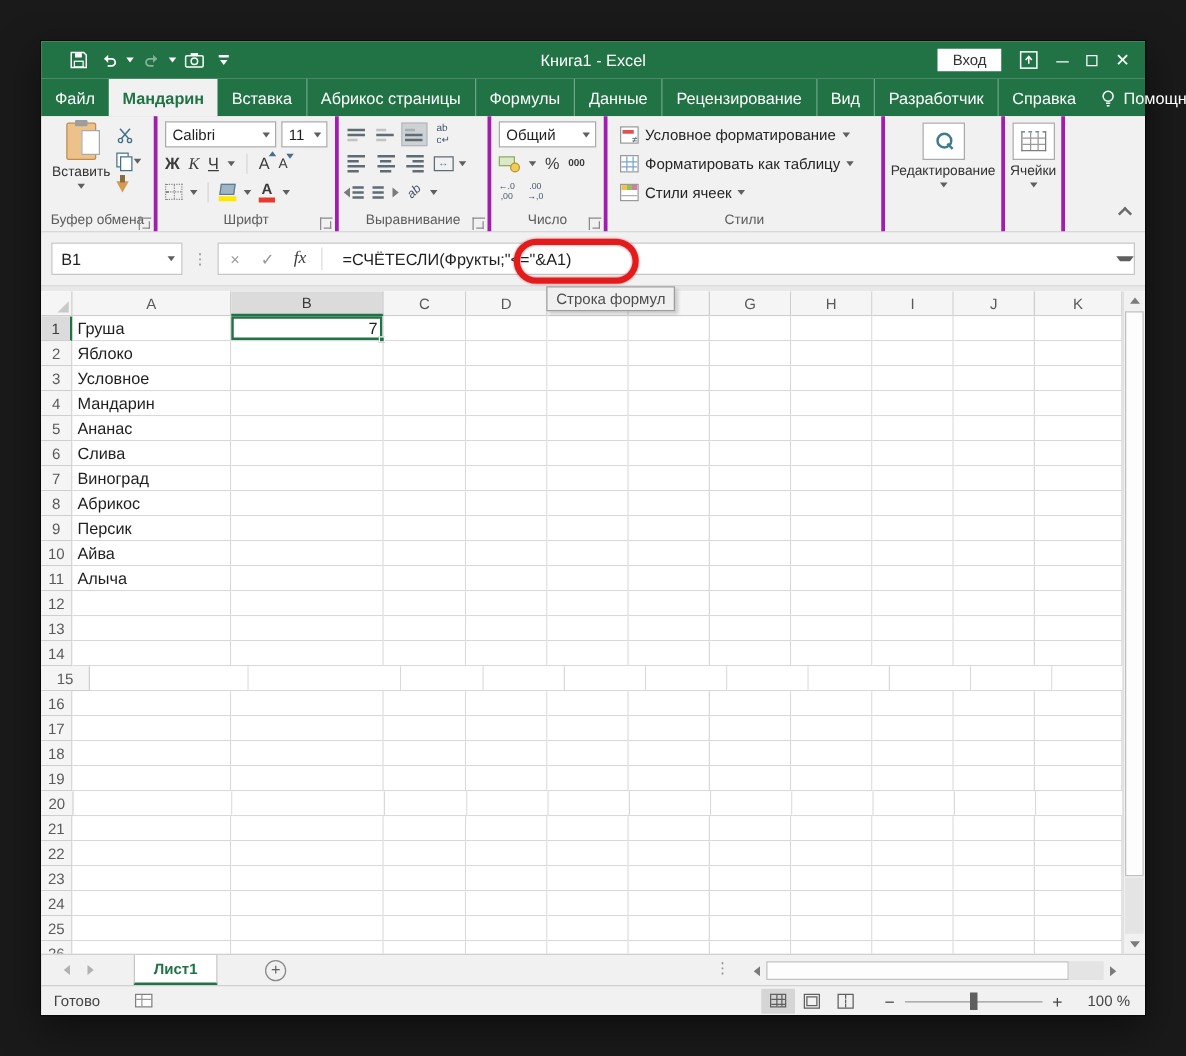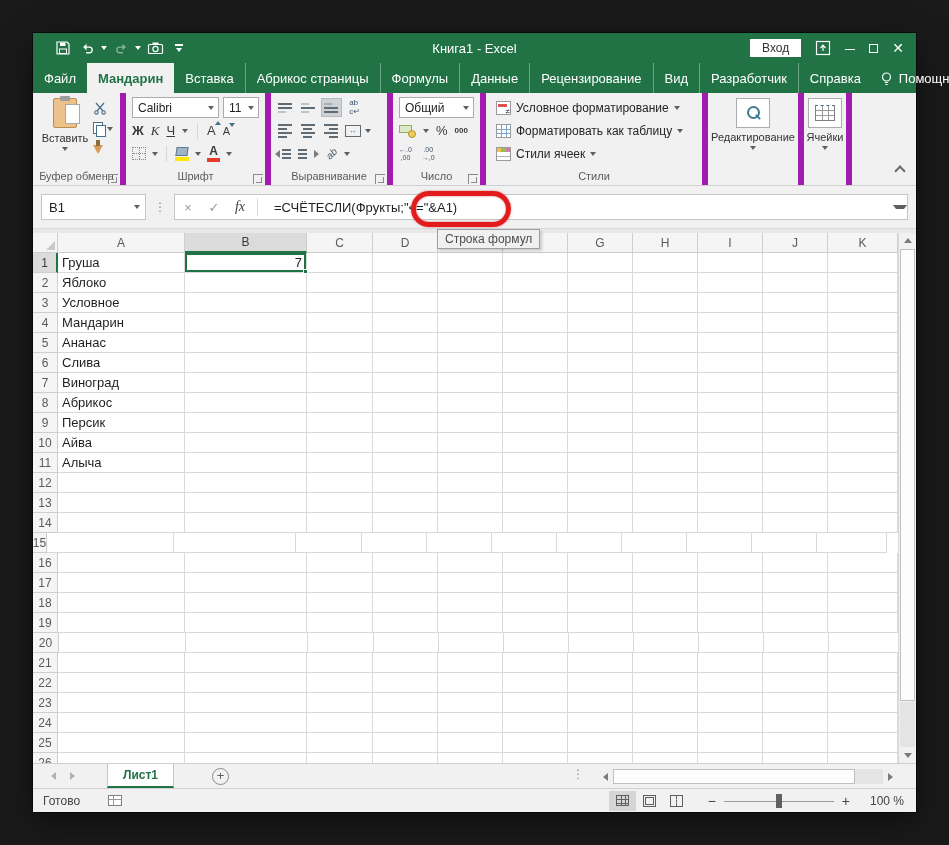--- a/index.html
+++ b/index.html
@@ -28,21 +28,21 @@
   
   .tabrow { height: 30px; background: #217346; display: flex; align-items: stretch; color: #fff; font-size: 13px; flex: none; }
   .rtab { display: flex; align-items: center; padding: 0 11px; cursor: default; white-space: nowrap; }
   .rtab.sep { border-left: 1px solid rgba(255,255,255,.35); }
   .rtab.active { background: #f1f1f1; color: #217346; font-weight: bold; }
   .tab-help { margin-left: auto; display: flex; align-items: center; gap: 6px; padding-right: 14px; }
   .tab-help .item { display: flex; align-items: center; gap: 6px; padding: 0 8px; }
 
   
   .ribbon { height: 93px; background: #f1f1f1; border-bottom: 1px solid #d0d0d0; display: flex; flex: none; position: relative; }
-  .rgroup { position: relative; border-right: 6px solid #a21caf; flex: none; height: 100%; }
+  .rgroup { position: relative; border-right: 3px solid #a21caf; flex: none; height: 100%; }
   .glabel { position: absolute; bottom: 3px; left: 0; right: 0; text-align: center; font-size: 11px; color: #5c5c5c; white-space: nowrap; }
   .launcher { position: absolute; right: 2px; bottom: 1px; width: 10px; height: 10px; border-left: 1px solid #8a8a8a; border-top: 1px solid #8a8a8a; }
   .launcher::after { content: ""; position: absolute; left: 2px; top: 2px; width: 5px; height: 5px; border-right: 1px solid #8a8a8a; border-bottom: 1px solid #8a8a8a; }
   .dd { width: 0; height: 0; border-left: 3px solid transparent; border-right: 3px solid transparent; border-top: 4px solid #5f5f5f; display: inline-block; }
 
   
   .paste { position: absolute; left: 9px; top: 5px; width: 46px; height: 66px; display: flex; flex-direction: column; align-items: center; }
   .ic-paste { position: relative; width: 24px; height: 30px; background: #ecc28a; border: 1px solid #bb8d4f; border-radius: 2px; }
   .ic-paste .clip { position: absolute; left: 6px; top: -3px; width: 10px; height: 5px; background: #9d9d9d; border-radius: 1px; }
   .ic-paste .page { position: absolute; right: -4px; top: 5px; width: 15px; height: 20px; background: #fff; border: 1px solid #a9a9a9; }
@@ -731,21 +731,21 @@
           <div class="gc" style="width:65px"></div>
           <div class="gc" style="width:65px"></div>
           <div class="gc" style="width:65px"></div>
           <div class="gc" style="width:65px"></div>
           <div class="gc" style="width:65px"></div>
           <div class="gc" style="width:65px"></div>
           <div class="gc" style="width:65px"></div>
           <div class="gc" style="width:70px"></div>
         </div>
         <div class="grow">
-          <div class="gc rowhdr" style="width:14px">15</div>
+          <div class="gc rowhdr" style="width:39px">15</div>
           <div class="gc ta-l" style="width:127px"></div>
           <div class="gc" style="width:122px"></div>
           <div class="gc" style="width:66px"></div>
           <div class="gc" style="width:65px"></div>
           <div class="gc" style="width:65px"></div>
           <div class="gc" style="width:65px"></div>
           <div class="gc" style="width:65px"></div>
           <div class="gc" style="width:65px"></div>
           <div class="gc" style="width:65px"></div>
           <div class="gc" style="width:65px"></div>

